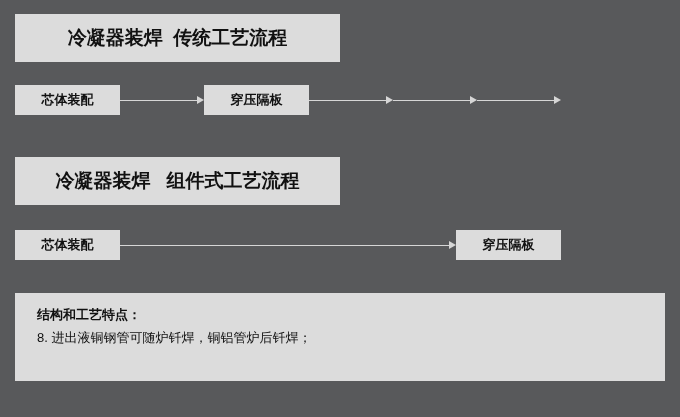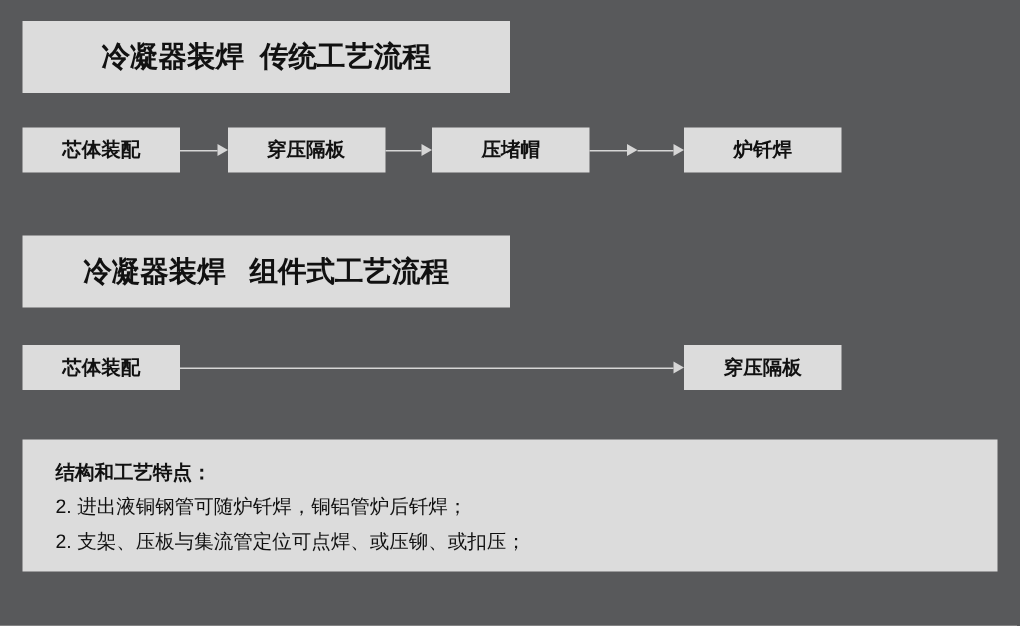--- a/index.html
+++ b/index.html
@@ -104,42 +104,39 @@
     <div class="box step">芯体装配</div>
     <div class="arrow">
         <i class="line"></i>
         <i class="head"></i>
       </div>
     <div class="box step">穿压隔板</div>
     <div class="arrow">
         <i class="line"></i>
         <i class="head"></i>
       </div>
-    <div class="box step">压堵帽</div>
     <div class="arrow">
         <i class="line"></i>
         <i class="head"></i>
       </div>
     <div class="arrow">
         <i class="line"></i>
         <i class="head"></i>
       </div>
-    <div class="box step">炉钎焊</div>
   </div>
 
   <div class="box title-box" id="title2">冷凝器装焊   组件式工艺流程</div>
 
   <div class="flow-row" id="row2">
     <div class="box step">芯体装配</div>
     <div class="arrow">
         <i class="line"></i>
         <i class="head"></i>
       </div>
     <div class="box step">穿压隔板</div>
   </div>
 
   <div class="notes-box">
     <div class="notes-title">结构和工艺特点：</div>
-    <div class="notes-line">2. 进出液铜钢管可随炉钎焊，铜铝管炉后钎焊；</div>
-    <div class="notes-line">2. 支架、压板与集流管定位可点焊、或压铆、或扣压；</div>
+    <div class="notes-line">8. 进出液铜钢管可随炉钎焊，铜铝管炉后钎焊；</div>
   </div>
 
 </div>
 
 </body></html>

